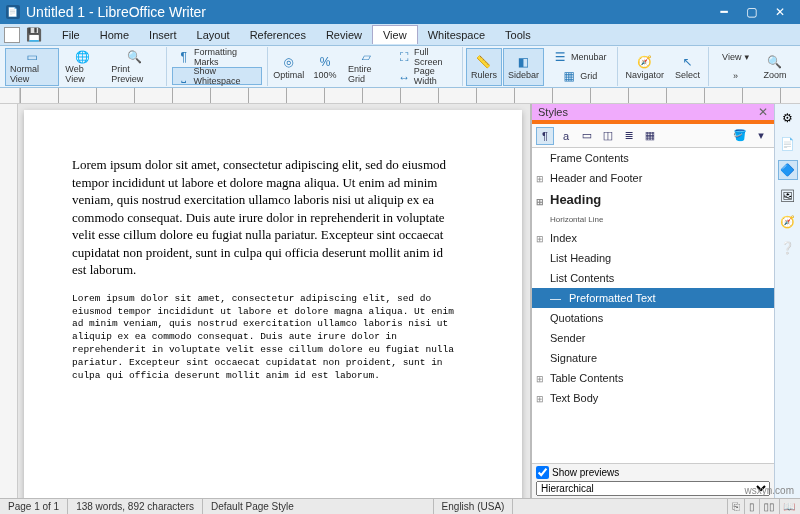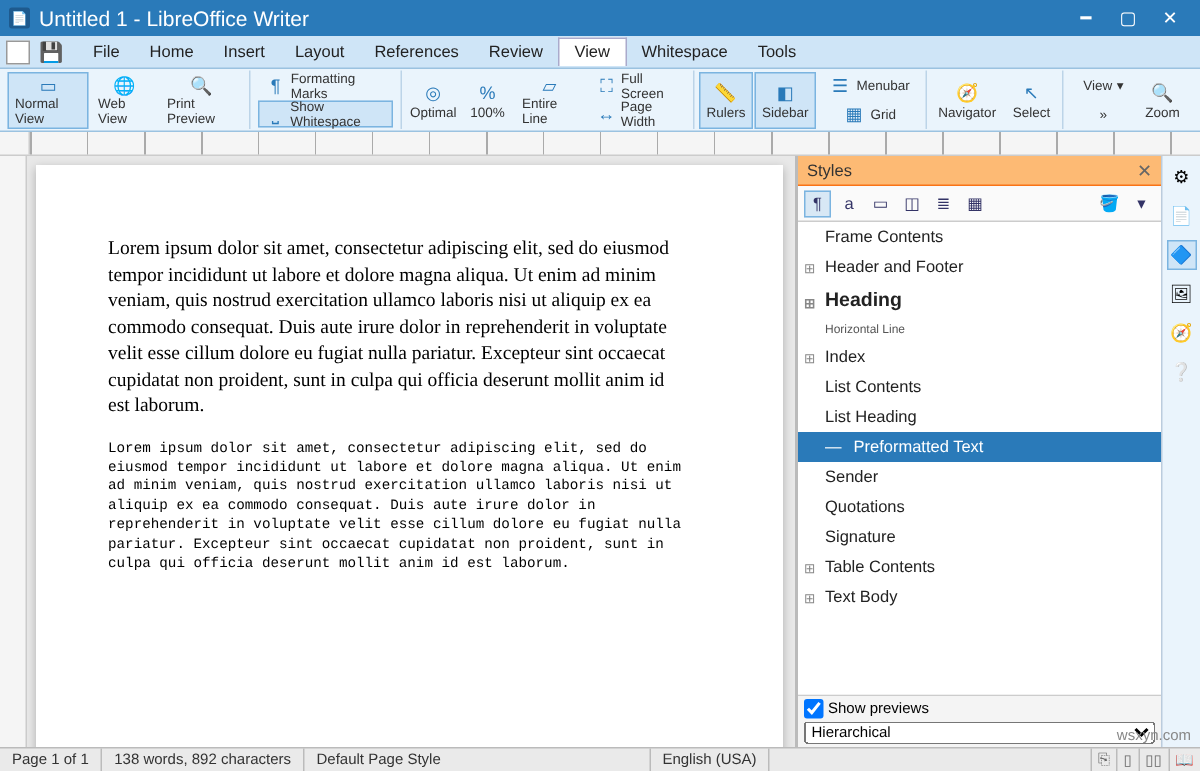--- a/index.html
+++ b/index.html
@@ -38,21 +38,21 @@
 .main { display: flex; height: 394px; }
 .docarea { width: 530px; background: #e8e8e8; position: relative; overflow: hidden; }
 .vruler { width: 18px; background: #f5f5f5; border-right: 1px solid #ccc; }
 .page { position: absolute; left: 24px; top: 6px; width: 498px; height: 472px; background: #fff; box-shadow: 0 2px 6px rgba(0,0,0,0.25); padding: 46px 62px 20px 48px; }
 .page p.serif { font-family: "Times New Roman", serif; font-size: 13px; line-height: 1.35; color: #000; margin-bottom: 14px; }
 .page p.mono { font-family: "Courier New", monospace; font-size: 9.5px; line-height: 1.35; color: #000; }
 
 
 .sidebar { flex: 1; background: #f4f4f4; border-left: 2px solid #bbb; display: flex; }
 .styles-panel { flex: 1; display: flex; flex-direction: column; }
-.styles-header { height: 20px; background: #fdba74; border-bottom: 1px solid #f97316; display: flex; align-items: center; padding: 0 6px; font-size: 11px; color: #333; }
+.styles-header { height: 20px; background: #f0abfc; border-bottom: 4px solid #f97316; display: flex; align-items: center; padding: 0 6px; font-size: 11px; color: #333; }
 .styles-header .x { margin-left: auto; color: #666; font-size: 12px; }
 .styles-tabs { height: 24px; display: flex; align-items: center; padding: 2px 4px; gap: 3px; border-bottom: 1px solid #ccc; background: #fafafa; }
 .stab { width: 18px; height: 18px; display: flex; align-items: center; justify-content: center; font-size: 11px; border: 1px solid transparent; color: #336; }
 .stab.active { background: #d8e8f5; border: 1px solid #7bb4e0; }
 .styles-tabs .spacer { flex: 1; }
 .styles-list { flex: 1; background: #fff; overflow-y: auto; position: relative; }
 .style-item { padding: 4px 6px 4px 18px; font-size: 11px; color: #222; display: flex; align-items: flex-end; gap: 4px; }
 .style-item.heading { font-weight: bold; font-size: 13px; font-family: "Liberation Sans", Arial; }
 .style-item.hline { font-size: 8px; color: #555; }
 .style-item.selected { background: #2a7ab9; color: #fff; }
@@ -131,21 +131,21 @@
     <div class="rbtn">
         <div class="ico">◎</div>
         <span>Optimal</span>
       </div>
     <div class="rbtn">
         <div class="ico">%</div>
         <span>100%</span>
       </div>
     <div class="rbtn">
         <div class="ico">▱</div>
-        <span>Entire Line</span>
+        <span>Entire Grid</span>
       </div>
     <div class="rcol">
       <div class="rbtn small">
           <div class="ico">⛶</div>
           <span>Full Screen</span>
         </div>
       <div class="rbtn small">
           <div class="ico">↔</div>
           <span>Page Width</span>
         </div>
@@ -238,34 +238,34 @@
             <span>Heading</span>
           </div>
           <div class="style-item hline" style="position: relative;">
             <span>Horizontal Line</span>
           </div>
           <div class="style-item" style="position: relative;">
             <span class="exp">⊞</span>
             <span>Index</span>
           </div>
           <div class="style-item" style="position: relative;">
+            <span>List Heading</span>
+          </div>
+          <div class="style-item" style="position: relative;">
             <span>List Contents</span>
-          </div>
-          <div class="style-item" style="position: relative;">
-            <span>List Heading</span>
           </div>
           <div class="style-item selected mono-style" style="position: relative;">
             <span style="margin-right: 4px;">—</span>
             <span>Preformatted Text</span>
           </div>
           <div class="style-item" style="position: relative;">
+            <span>Quotations</span>
+          </div>
+          <div class="style-item" style="position: relative;">
             <span>Sender</span>
-          </div>
-          <div class="style-item" style="position: relative;">
-            <span>Quotations</span>
           </div>
           <div class="style-item" style="position: relative;">
             <span>Signature</span>
           </div>
           <div class="style-item" style="position: relative;">
             <span class="exp">⊞</span>
             <span>Table Contents</span>
           </div>
           <div class="style-item" style="position: relative;">
             <span class="exp">⊞</span>

